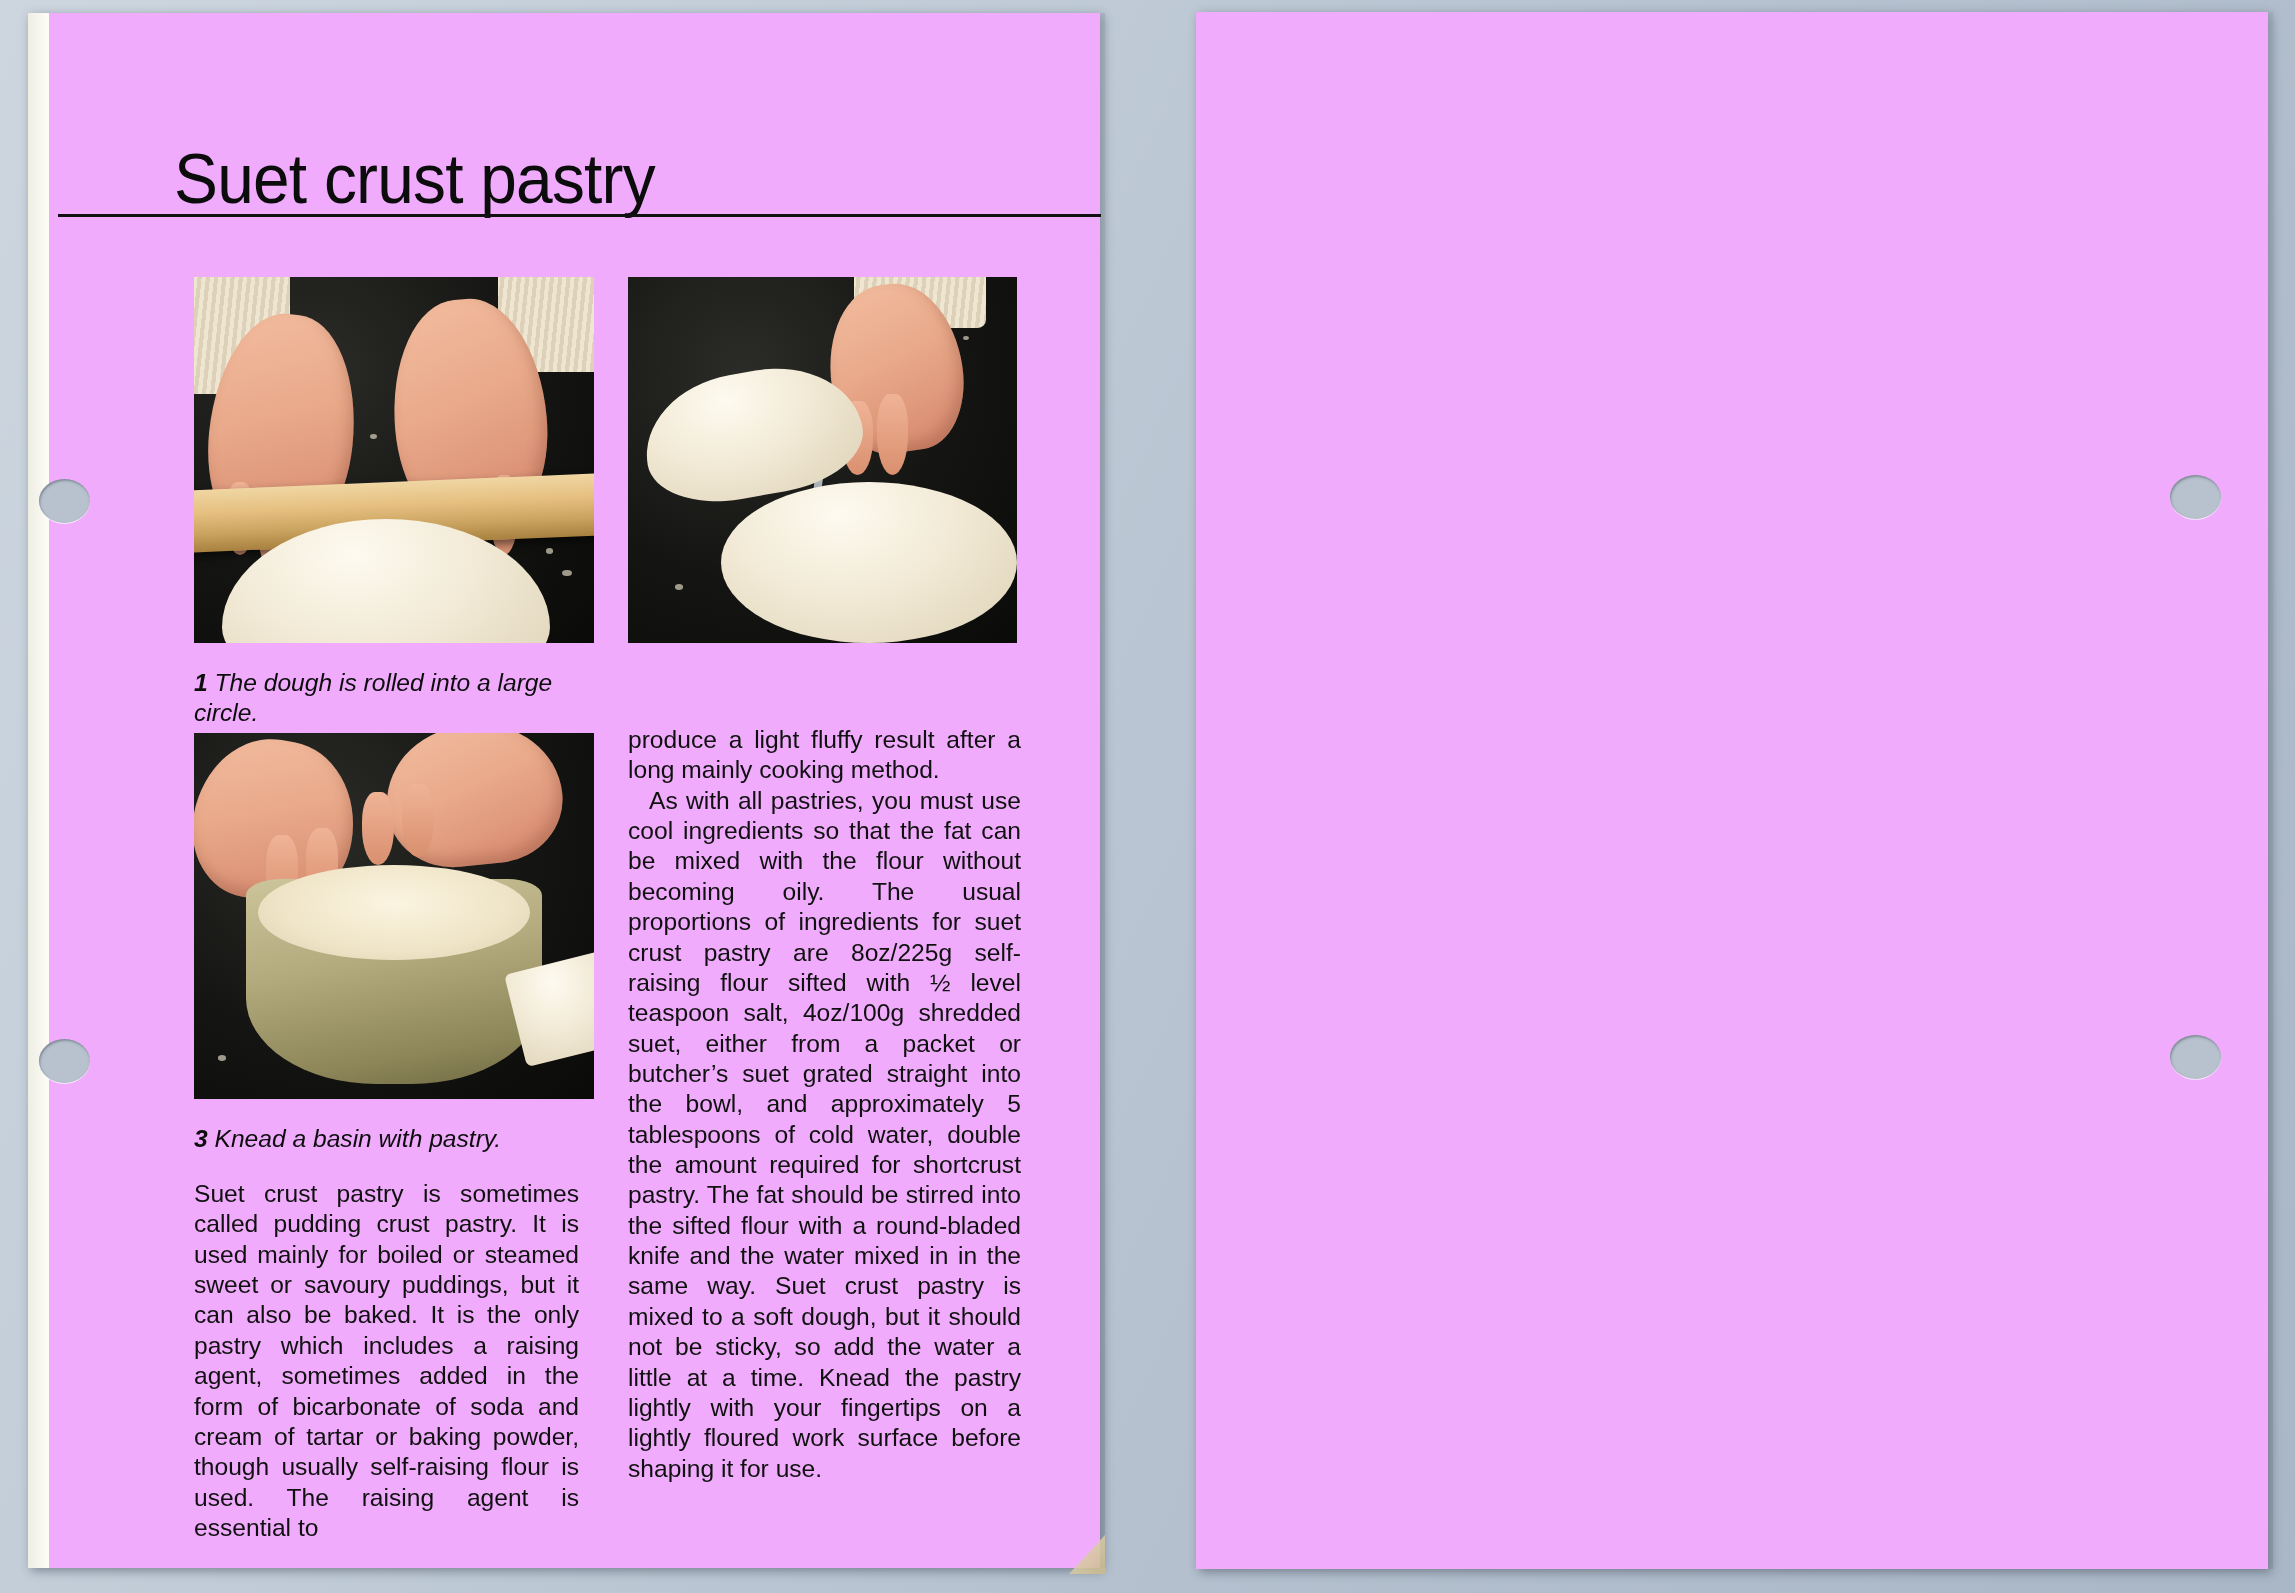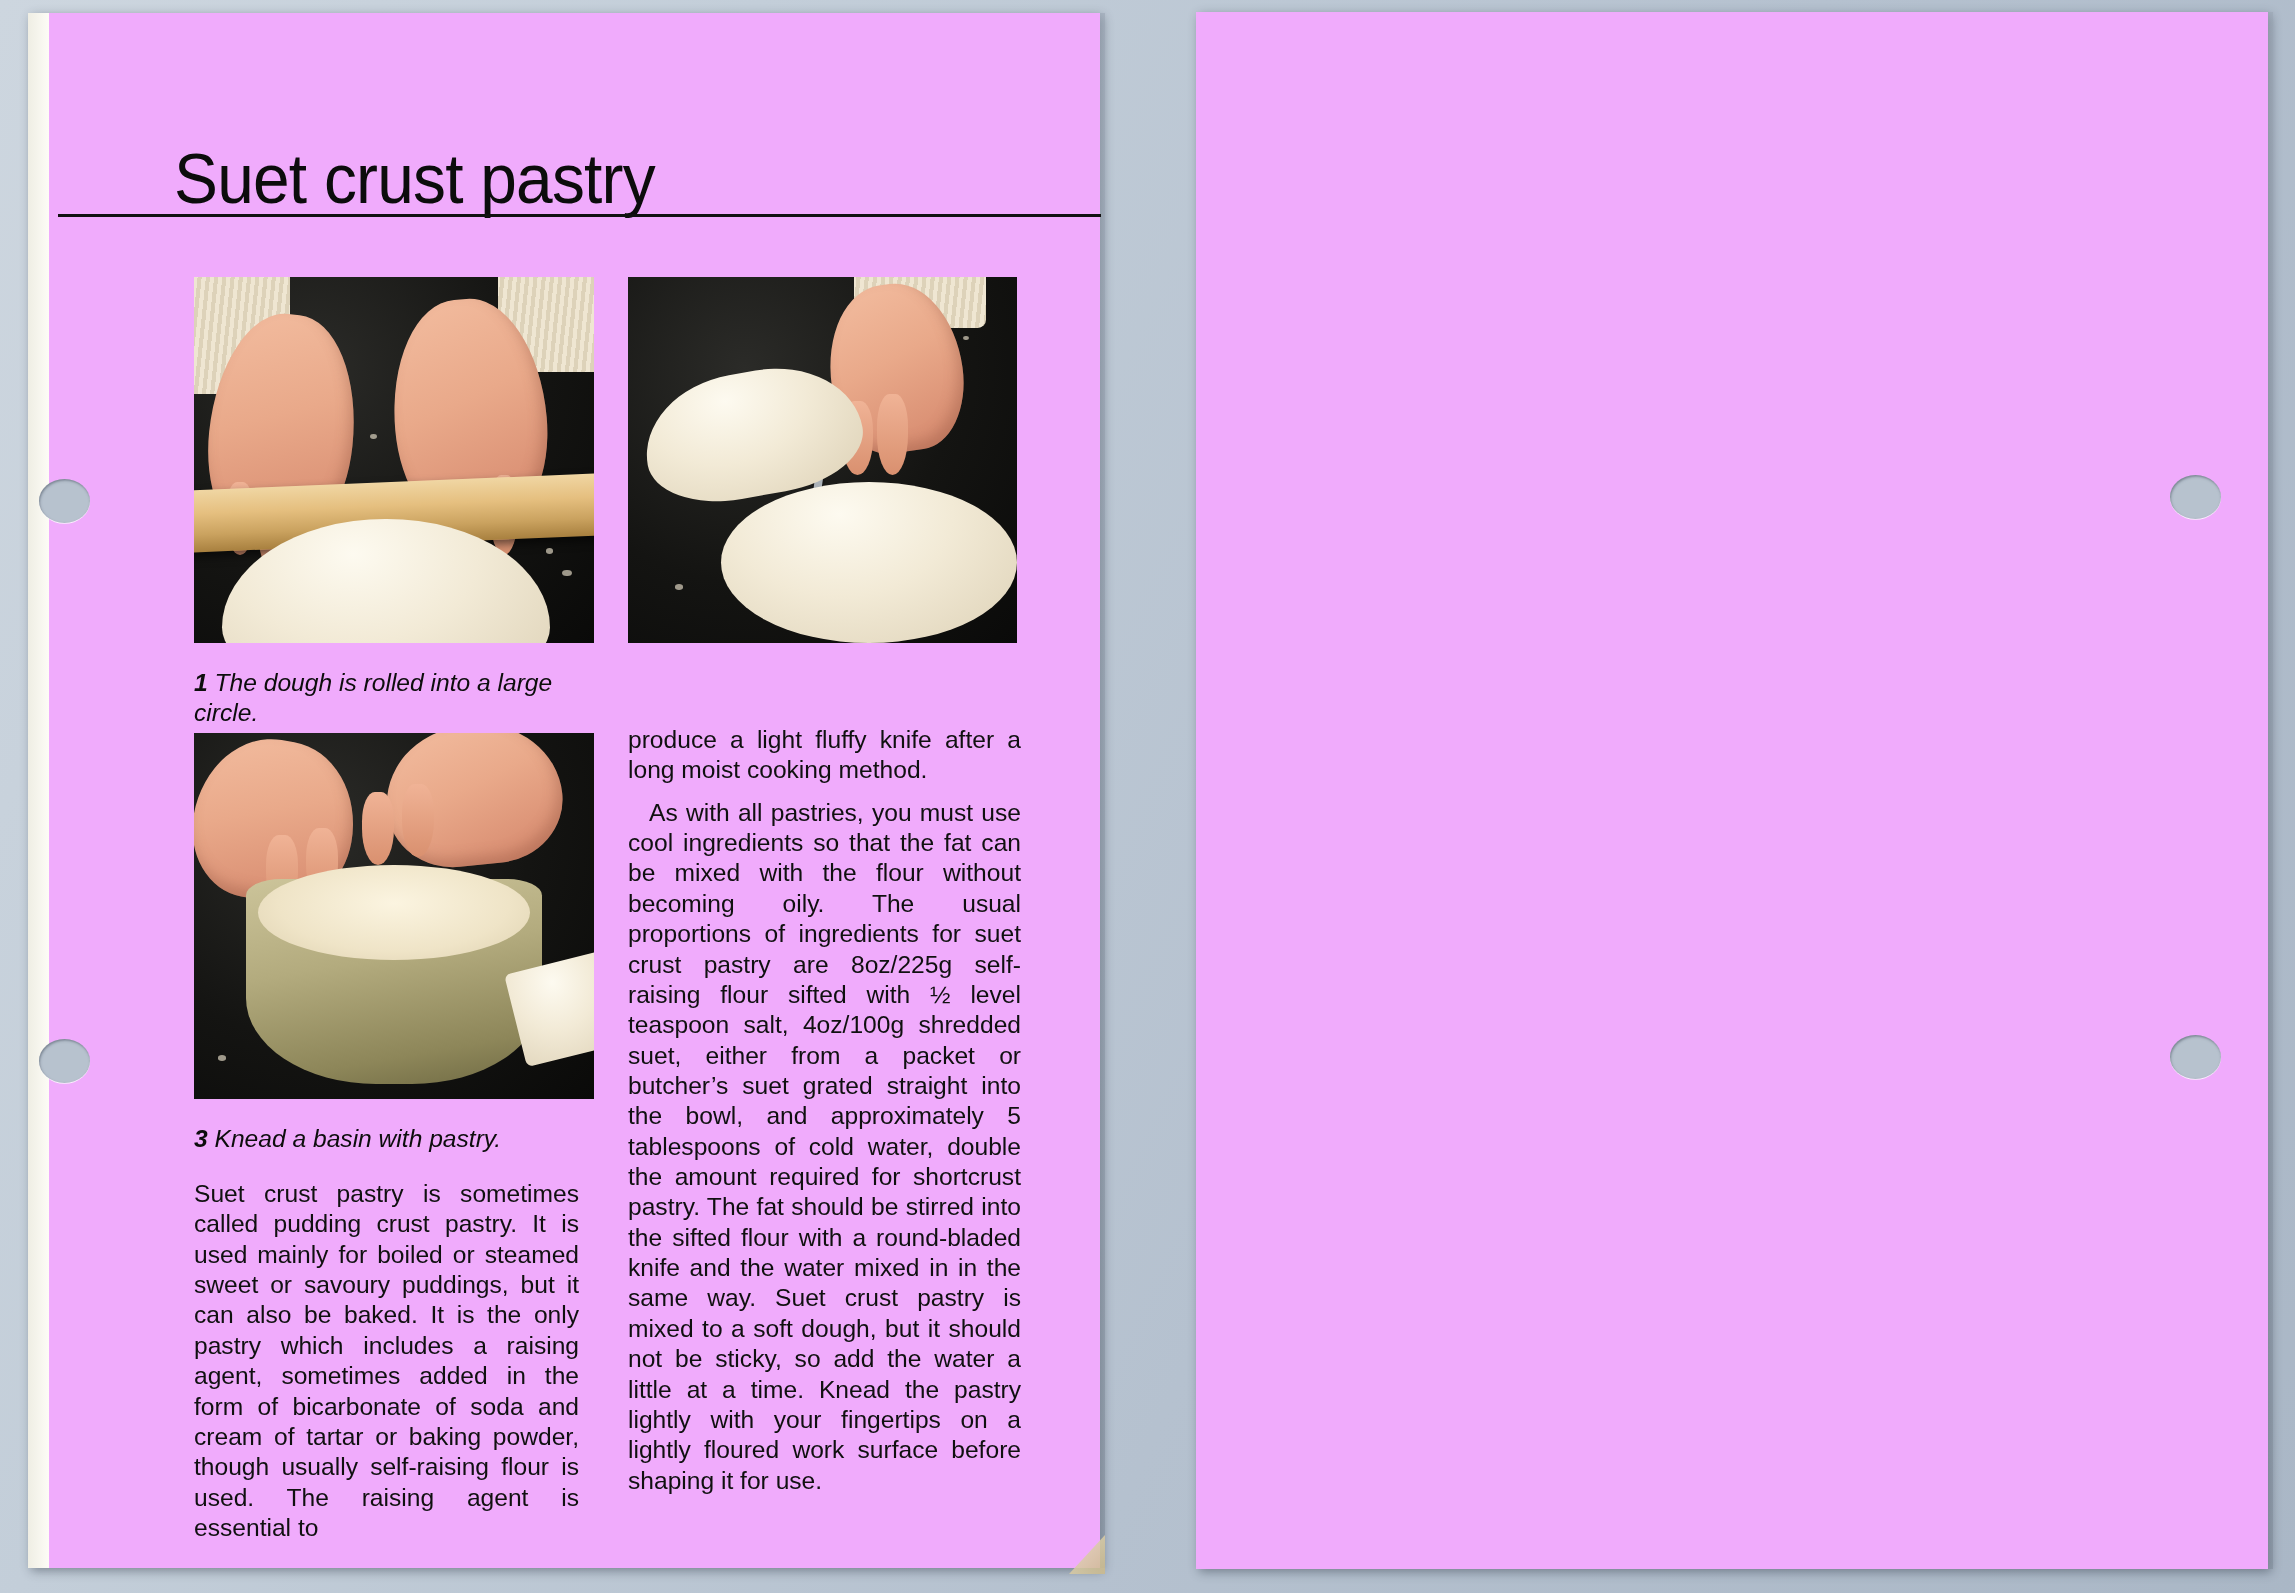--- a/index.html
+++ b/index.html
@@ -111,21 +111,21 @@
 
   
   .lcol{
     position:absolute;font-size:24.6px;line-height:1.235;color:#101010;
     text-align:justify;
   }
   .lcol p{margin:0;}
   .lcol p.ind{text-indent:21px;}
   .lcol-a{ left:166px; top:1166px; width:385px;}
   .lcol-b{ left:600px; top:712px; width:393px;}
-  .lcol-b p + p{margin-top:12px;}
+  .lcol-b p + p{margin-top:0;}
   .gap{height:23px;}
   .footer-left{
     position:absolute;left:479px;top:1469px;width:540px;
     text-align:right;font-style:italic;font-size:46px;color:#101010;
     font-family:"Liberation Sans", sans-serif;letter-spacing:0.4px;
   }
   .dog-ear{
     position:absolute;left:1041px;top:1522px;width:36px;height:39px;
     background:linear-gradient(135deg,#e8dfbf,#cbb98a);
     clip-path:polygon(0 100%,100% 100%,100% 0);
@@ -194,21 +194,21 @@
   </div>
   <div class="cap cap-3">
     <b>3</b><span> Knead a basin with pastry.</span>
   </div>
 
   <div class="lcol lcol-a">
     <p>Suet crust pastry is sometimes called pudding crust pastry. It is used mainly for boiled or steamed sweet or savoury puddings, but it can also be baked. It is the only pastry which includes a raising agent, sometimes added in the form of bicarbonate of soda and cream of tartar or baking powder, though usually self-raising flour is used. The raising agent is essential to</p>
   </div>
 
   <div class="lcol lcol-b">
-    <p>produce a light fluffy knife after a long moist cooking method.</p>
+    <p>produce a light fluffy result after a long mainly cooking method.</p>
     <p class="ind">As with all pastries, you must use cool ingredients so that the fat can be mixed with the flour without becoming oily. The usual proportions of ingredients for suet crust pastry are 8oz/225g self-raising flour sifted with ½ level teaspoon salt, 4oz/100g shredded suet, either from a packet or butcher’s suet grated straight into the bowl, and approximately 5 tablespoons of cold water, double the amount required for shortcrust pastry. The fat should be stirred into the sifted flour with a round-bladed knife and the water mixed in in the same way. Suet crust pastry is mixed to a soft dough, but it should not be sticky, so add the water a little at a time. Knead the pastry lightly with your fingertips on a lightly floured work surface before shaping it for use.</p>
     <div class="gap"></div>
   </div>
 
   <div class="dog-ear"></div>
 </div>
 
 <div class="hole hole-l1"></div>
 <div class="hole hole-l2"></div>
 

